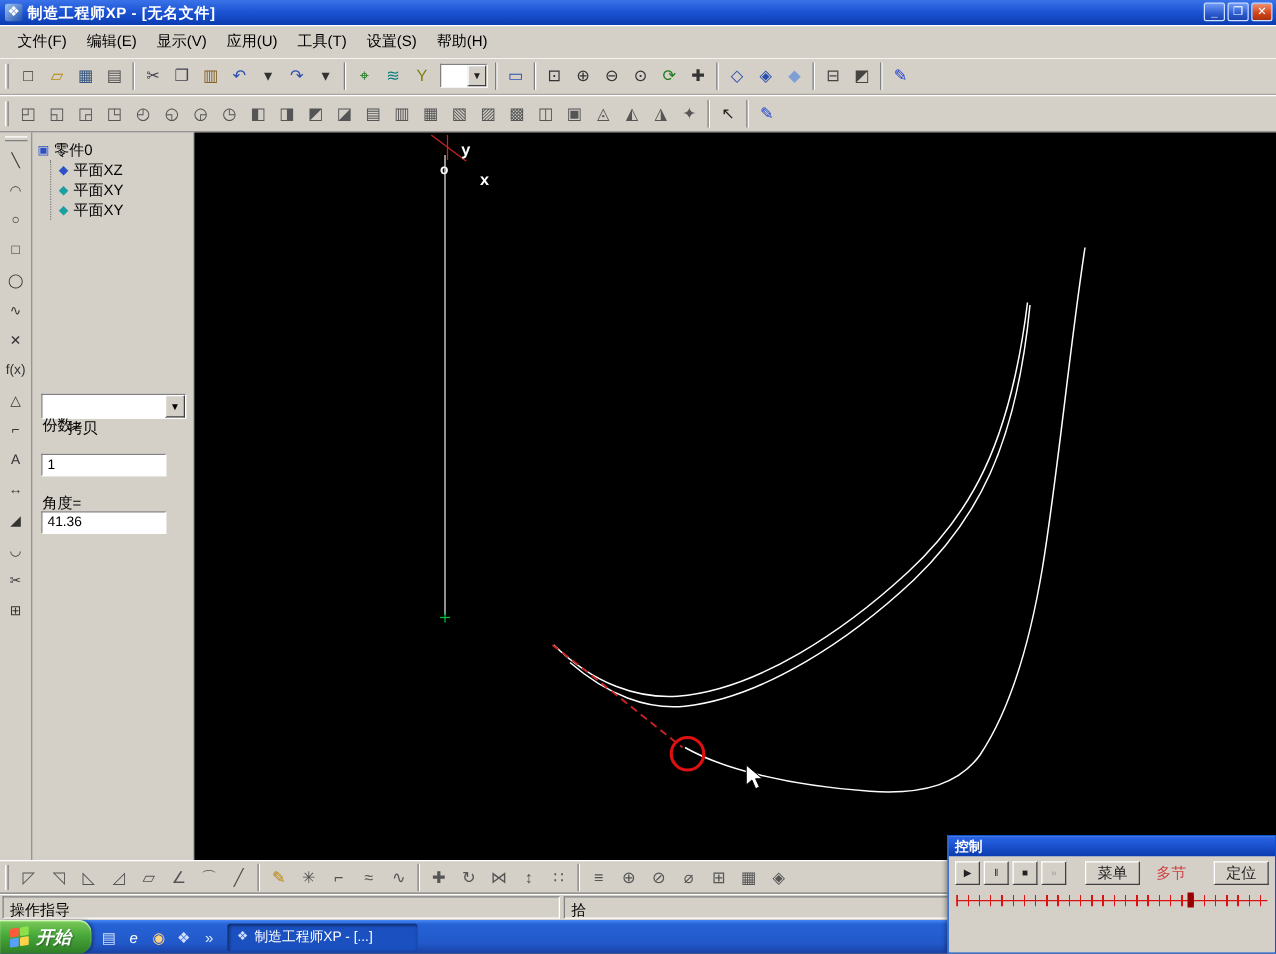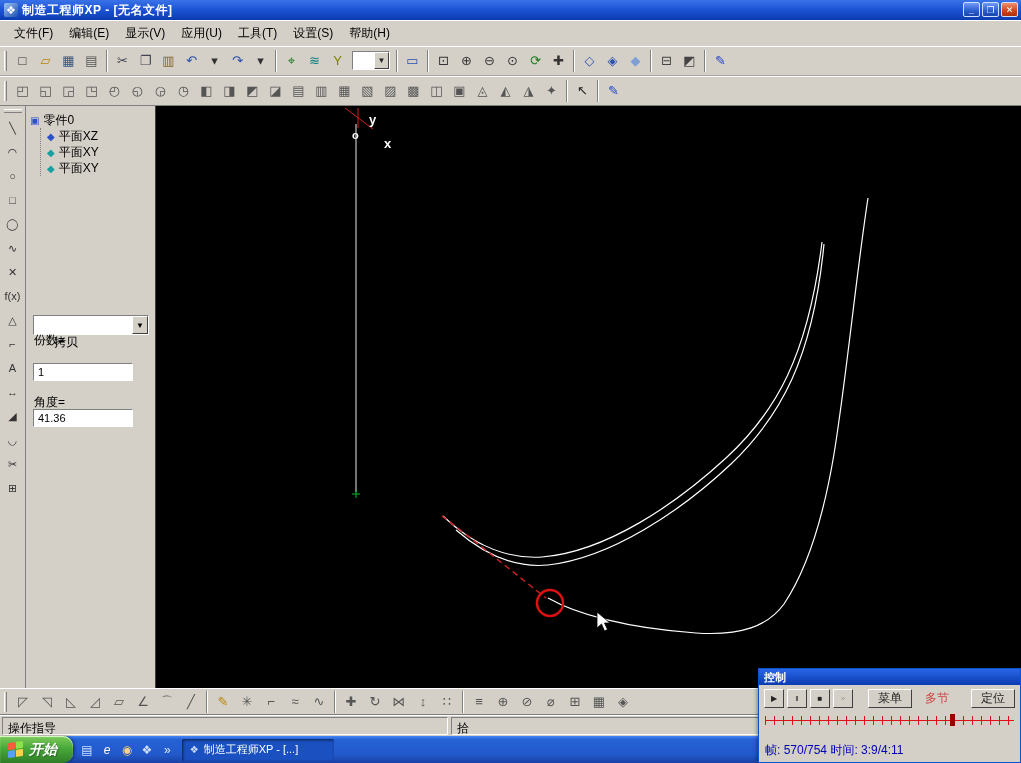--- a/index.html
+++ b/index.html
@@ -366,16 +366,15 @@
       <div class="cw-btn disabled">»</div>
       <div class="cw-btn text" style="margin-left:12px">菜单</div>
       <div class="cw-label-red">多节</div>
       <div class="cw-btn text" style="margin-left:auto">定位</div>
     </div>
     <div class="timeline">
       <div class="line"></div>
       <div class="ticks"></div>
       <div class="marker"></div>
     </div>
-    <div class="cw-status">帧:  570/754  时间:  3:9/4:11</div>
   </div>
 
 </div>
 
 </body></html>

